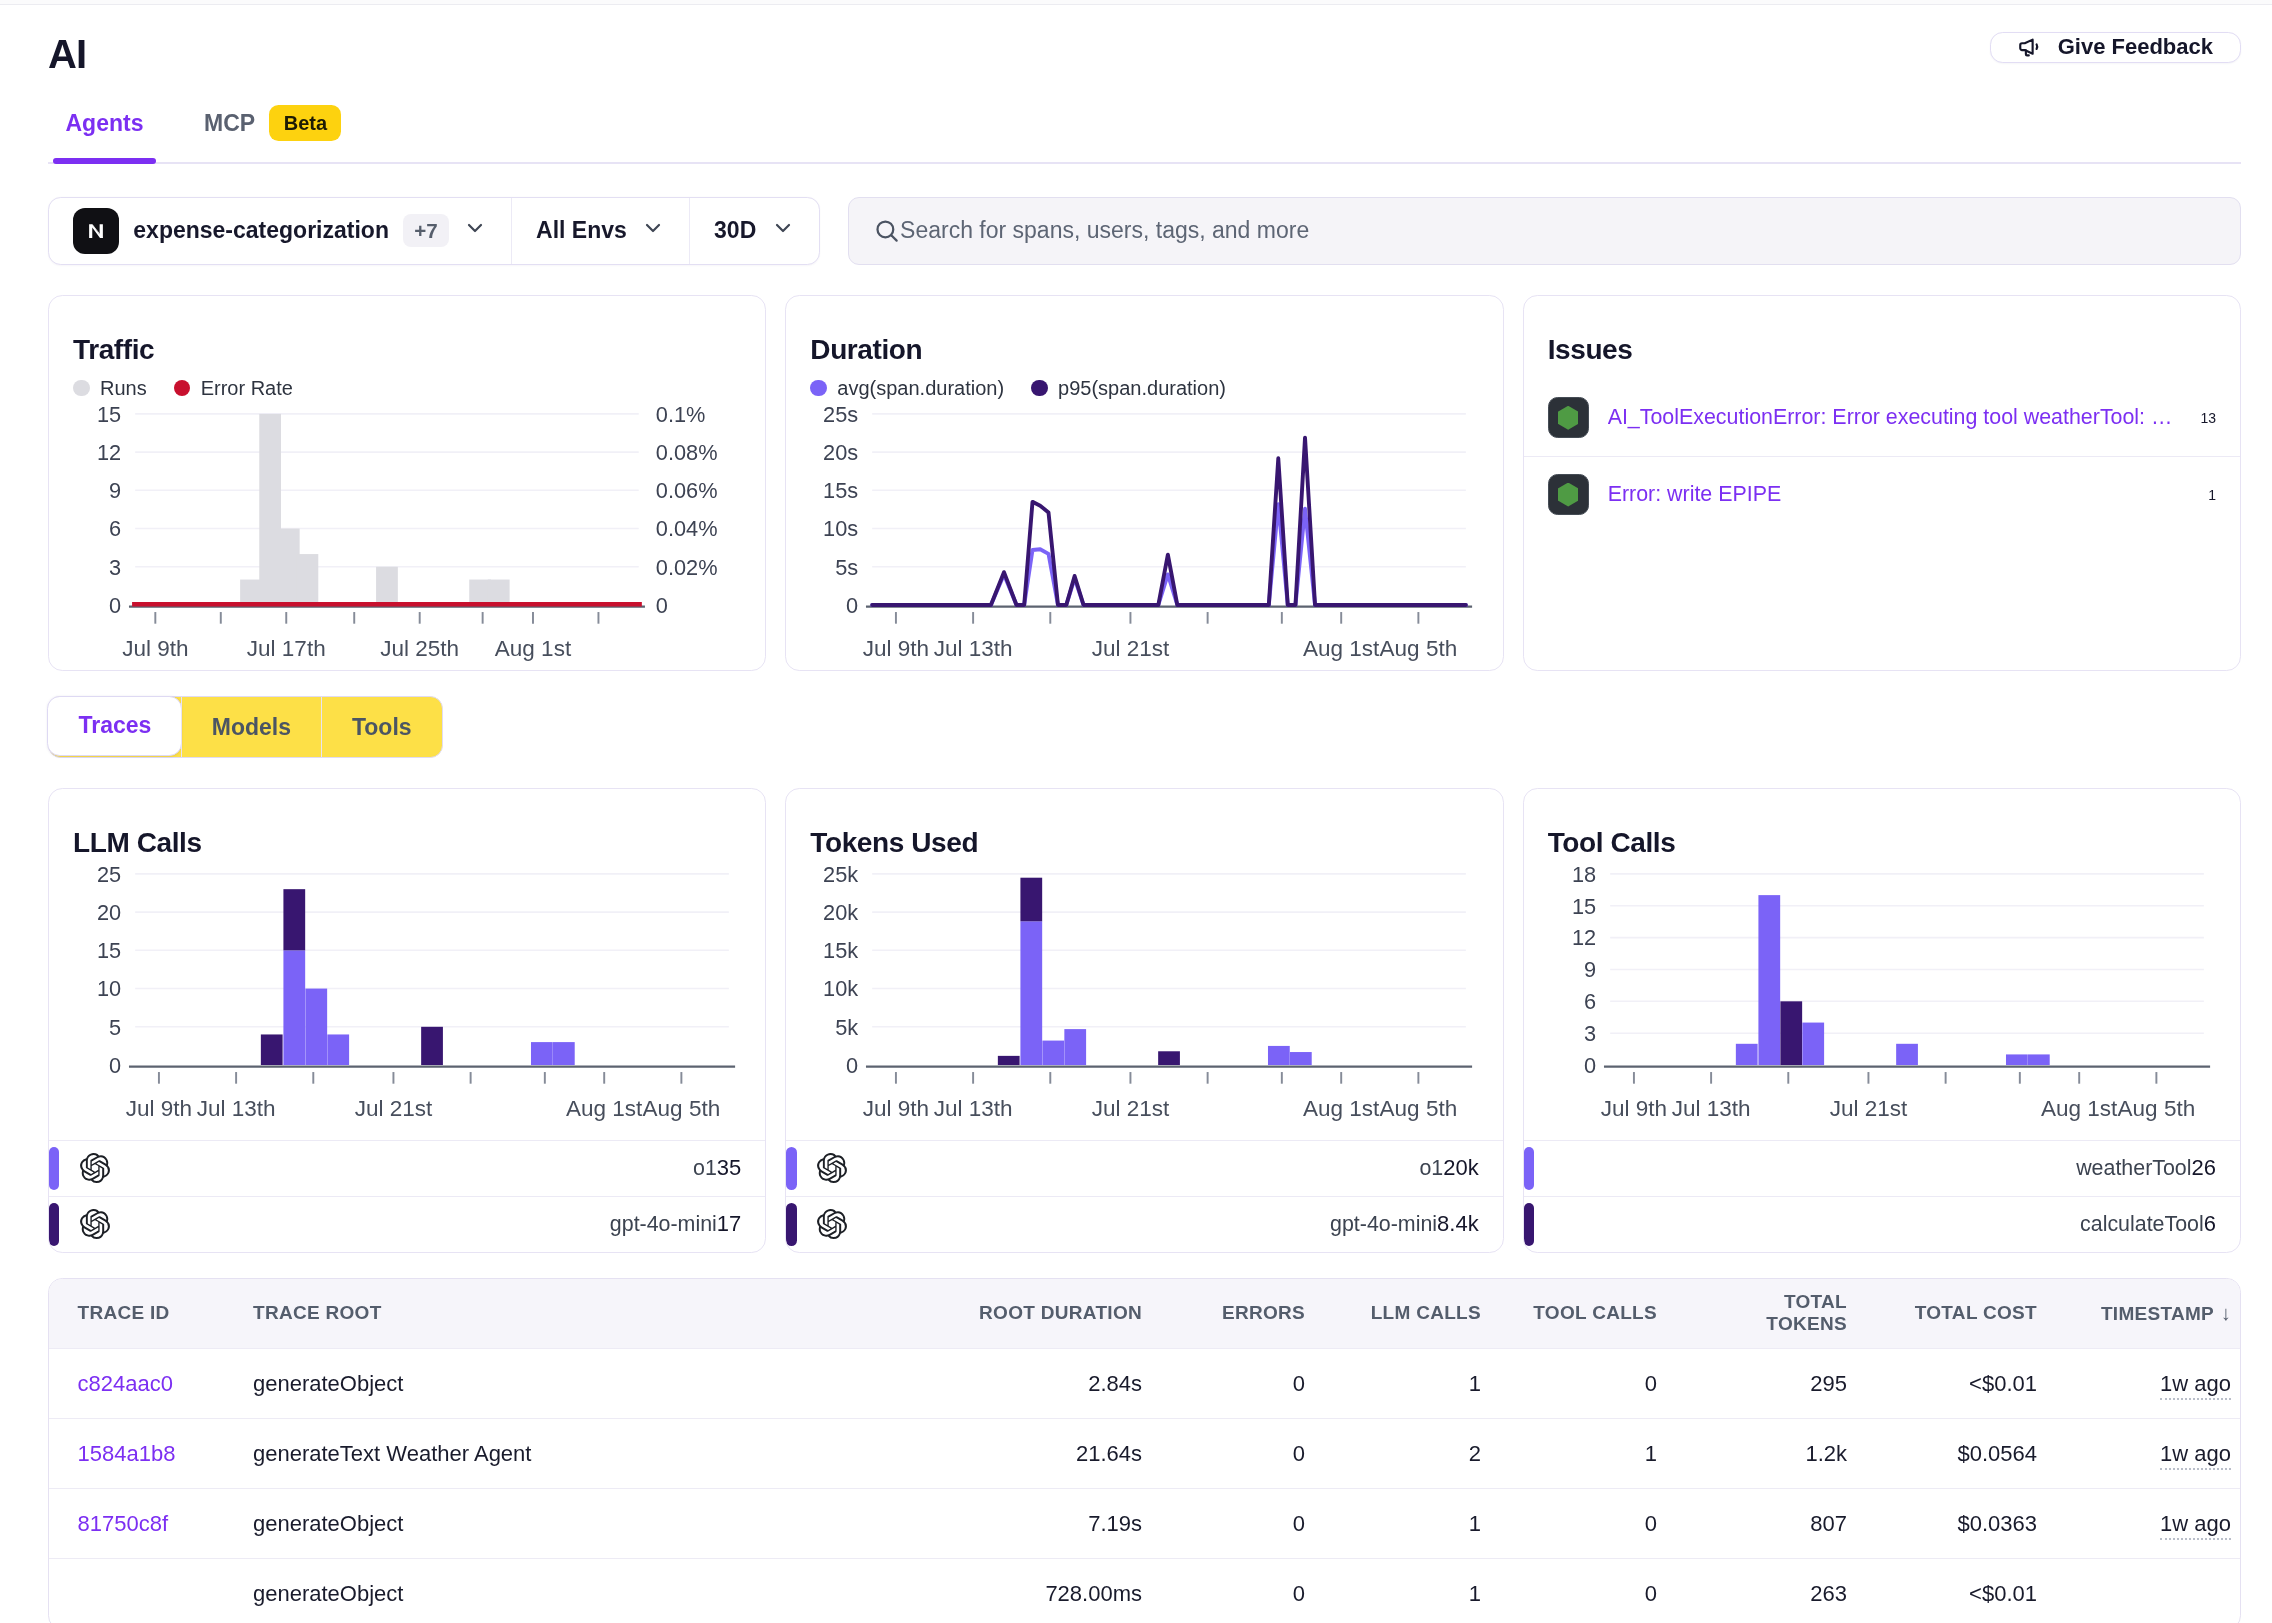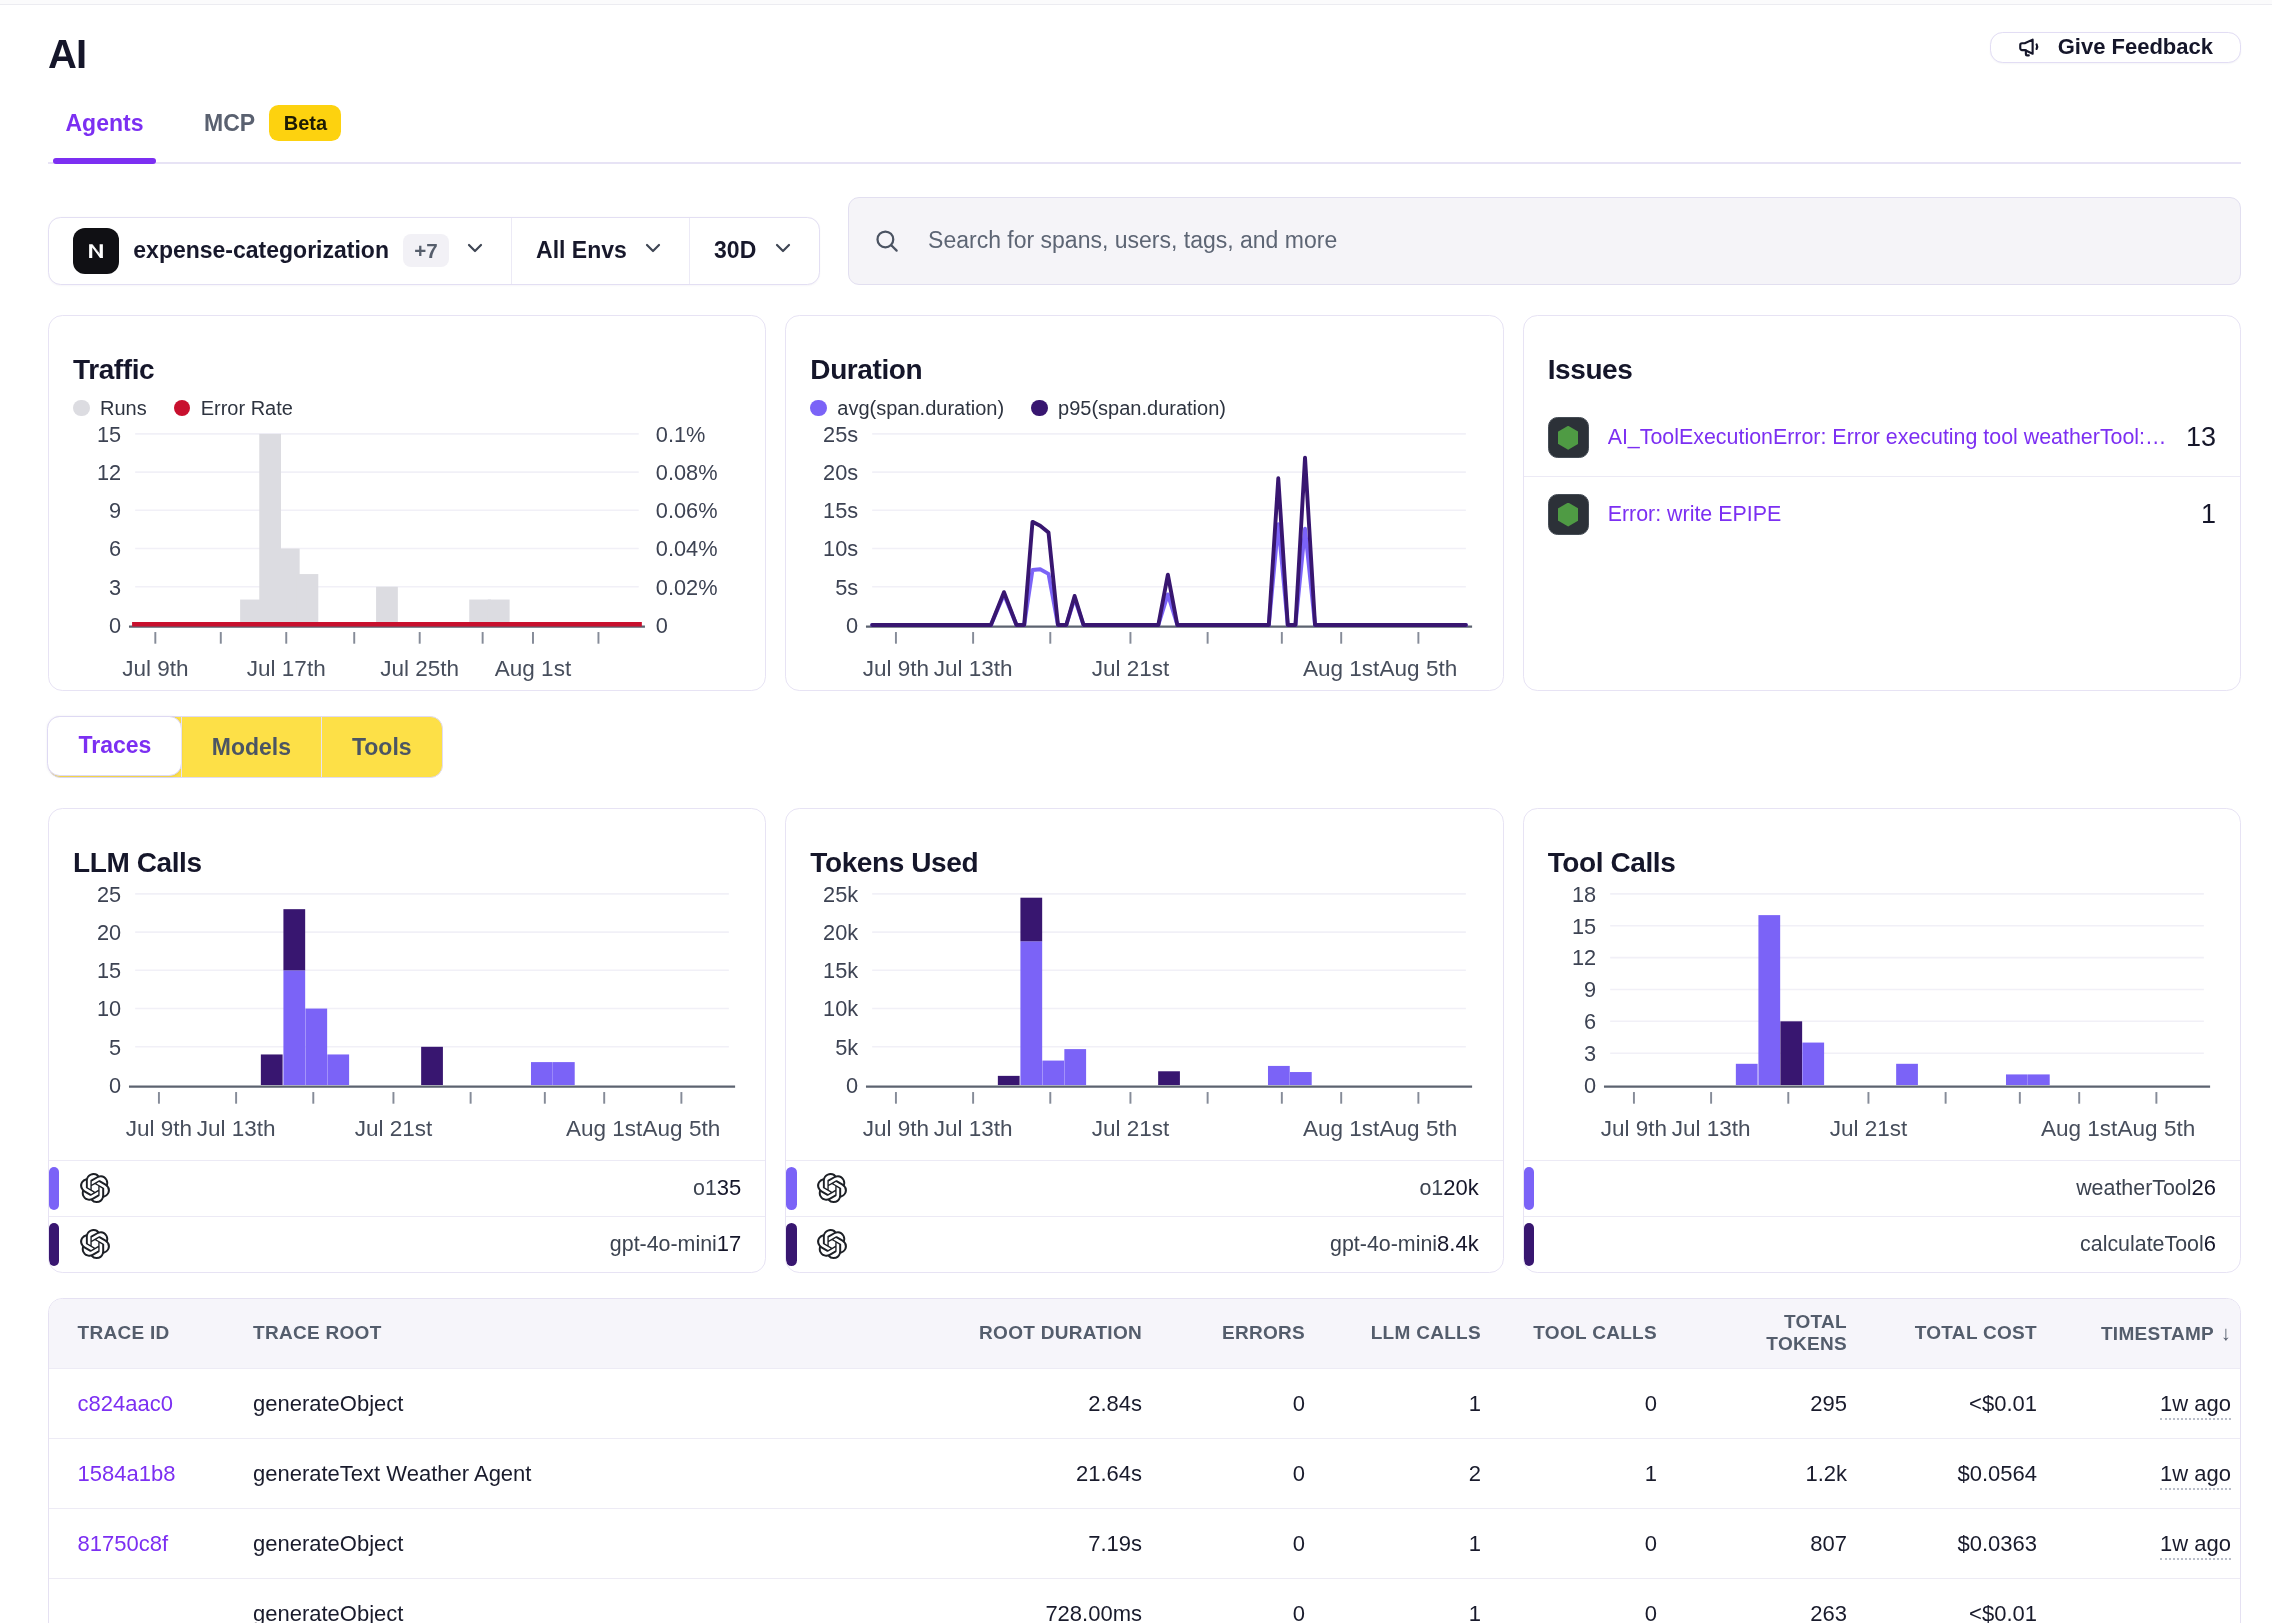--- a/index.html
+++ b/index.html
@@ -32,21 +32,21 @@
 
   
   .filter-row { display:flex; align-items:flex-end; gap:28.5px; margin-top:33px; }
   .filter-control { display:inline-flex; align-items:stretch; background:#fff; border:1.6px solid #e3dff3; border-radius:12.7px; height:68px; box-shadow:0 0.8px 1.6px rgba(40,30,90,.04); }
   .filter-seg { display:flex; align-items:center; gap:14.3px; padding:0 24px; font-size:23px; font-weight:700; color:#17182b; border-left:1.6px solid #eceaf6; cursor:pointer; }
   .filter-seg:first-child { border-left:none; }
   .next-logo { width:46px; height:46px; border-radius:12px; background:#101014; display:flex; align-items:center; justify-content:center; }
   .next-logo svg { width:30px; height:30px; }
   .plus-badge { background:#f2f1f6; border-radius:8px; padding:4.8px 11px; font-size:20.6px; font-weight:600; color:#565e6c; }
   .chev svg { width:24px; height:24px; color:#3f4654; }
-  .search-box { flex:1; display:flex; align-items:center; gap:28px; height:88px; background:#f5f4f8; border:1.6px solid #e2dff0; border-radius:11px; padding:0 24px; }
+  .search-box { flex:1; display:flex; align-items:center; gap:0; height:68px; background:#f5f4f8; border:1.6px solid #e2dff0; border-radius:11px; padding:0 24px; }
   .search-box svg { width:27px; height:27px; color:#4b5362; flex:none; }
   .search-box input { flex:1; border:none; outline:none; background:transparent; font-size:23px; color:#2c3340; font-family:inherit; }
   .search-box input::placeholder { color:#5d6574; }
 
   
   .cards-row { display:flex; gap:19px; margin-top:30px; align-items:stretch; }
   .card { flex:1; min-width:0; background:#fff; border:1.6px solid #e7e3f4; border-radius:14.3px; overflow:hidden; }
   .card-pad { padding:22px 24px 8px; }
   .card h2 { font-size:28px; font-weight:700; letter-spacing:-0.4px; color:#15162a;margin-top:16px; }
   .chart-legend { display:flex; gap:27px; margin:11px 0 1.6px; }
@@ -56,21 +56,21 @@
   .chart svg { display:block; width:100%; }
   svg text { font-family:"Liberation Sans","DejaVu Sans",sans-serif; }
 
   
   .issue-rows { margin-top:14.3px; }
   .issue-row { display:flex; align-items:center; gap:19px; padding:17.4px 24px; cursor:pointer; }
   .issue-row + .issue-row { border-top:1.6px solid #eceaf5; }
   .node-icon { width:41px; height:41px; border-radius:9.5px; background:#2c3138; border:1.6px solid #454c55; display:flex; align-items:center; justify-content:center; flex:none; }
   .node-hex { width:20.6px; height:24px; background:#4f9b44; clip-path:polygon(50% 0%,100% 25%,100% 75%,50% 100%,0% 75%,0% 25%); }
   .issue-link { flex:1; font-size:21.4px; color:#7c2ff2; white-space:nowrap; overflow:hidden; text-overflow:ellipsis; }
-  .issue-count { font-size:27px; color:#15162a; }
+  .issue-count { font-size:14px; color:#15162a; }
 
   
   .seg-tabs { display:inline-flex; margin-top:25px; background:#fde047; border:1.6px solid #e0dbf2; border-radius:12.7px; }
   .seg-item { display:flex; align-items:center; padding:0 30px; height:60px; font-size:23px; font-weight:700; color:#4b5563; border-left:1.6px solid #e7e3f4; cursor:pointer; }
   .seg-item:first-child { border-left:none; }
   .seg-item.active { color:#7c2ff2; background:#fff; border:1.6px solid #ded9f3; border-radius:12.7px; margin:-1.6px; box-shadow:0 0.8px 2.4px rgba(40,30,90,.08); }
 
   
   .lrows { margin-top:9.5px;text-align:right; }
   .lrow { display:flex; align-items:center; height:56px; border-top:1.6px solid #eceaf5; padding-right:24px; cursor:pointer; }

